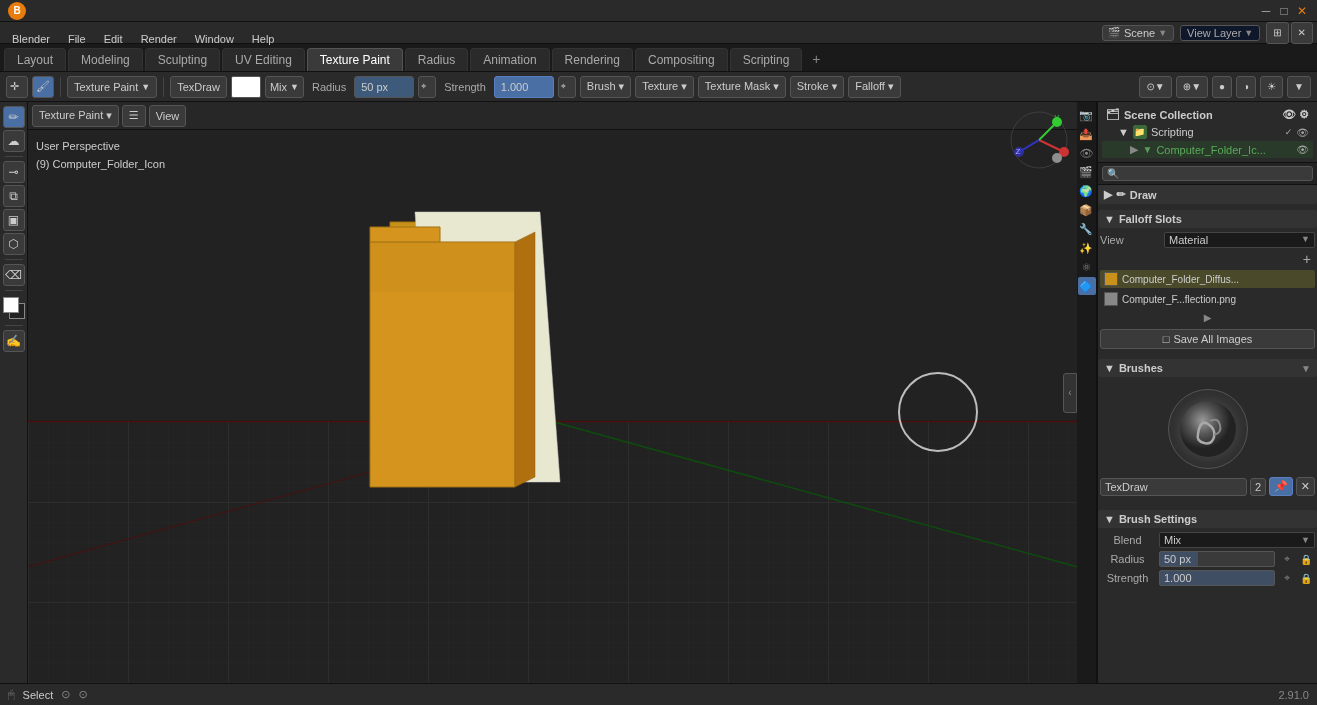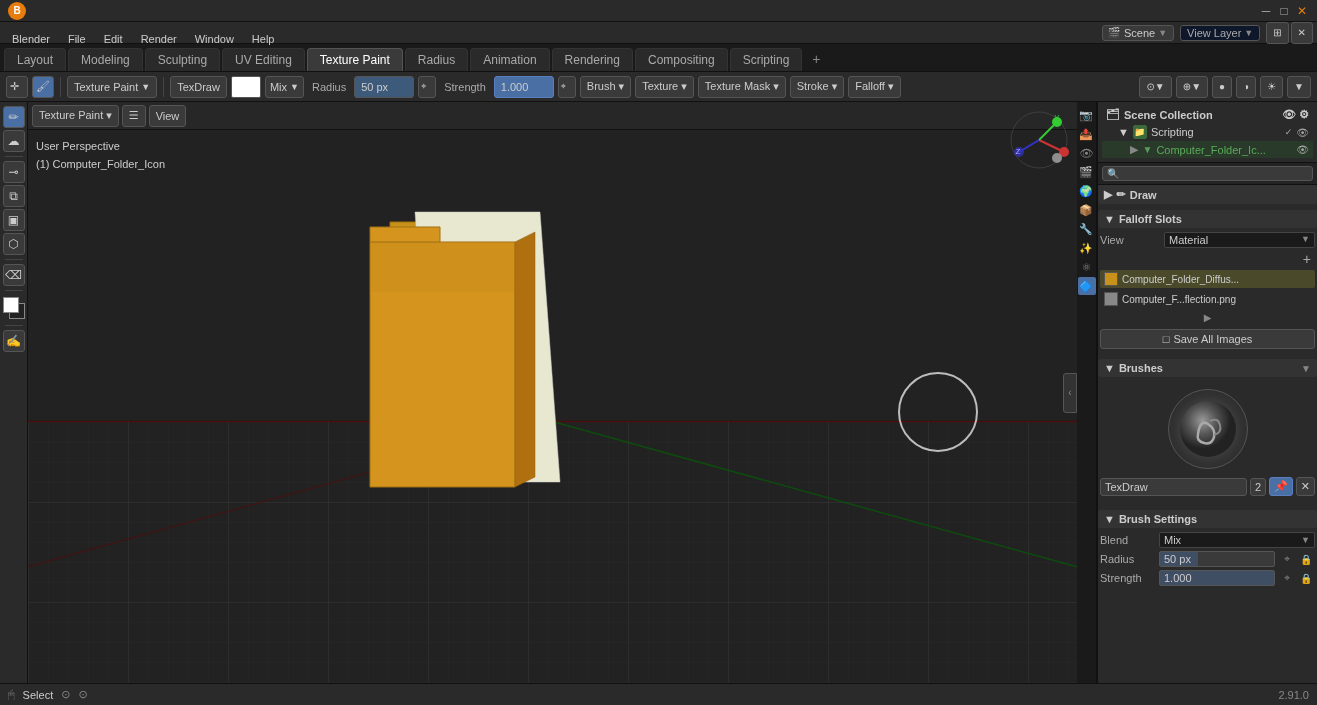--- a/index.html
+++ b/index.html
@@ -426,21 +426,21 @@
     ::-webkit-scrollbar-track { background: #1a1a1a; }
     ::-webkit-scrollbar-thumb { background: #555; border-radius: 3px; }
 
     .brush-settings-row {
       display: flex;
       align-items: center;
       gap: 4px;
       margin-bottom: 3px;
       font-size: 11px;
     }
-    .bs-label { color: #aaa; width: 55px; flex-shrink: 0; text-align: left; }
+    .bs-label { color: #aaa; width: 55px; flex-shrink: 0; text-align: center; }
     .bs-value {
       flex: 1;
       background: #3a3a3a;
       border: 1px solid #555;
       border-radius: 2px;
       padding: 1px 4px;
       color: #ccc;
       font-size: 11px;
       position: relative;
       overflow: hidden;
@@ -624,21 +624,21 @@
       <div class="vp-btn">
         <span>Texture Paint ▾</span>
       </div>
       <div class="vp-btn">☰</div>
       <div class="vp-btn">View</div>
       <div style="flex:1"></div>
     </div>
 
     <div class="viewport-info" style="top:36px">
       <div>User Perspective</div>
-      <div>(1) Computer_Folder_Icon</div>
+      <div>(9) Computer_Folder_Icon</div>
     </div>
 
     <div class="viewport-object" style="top:45%;left:45%">
       <svg width="280" height="340" viewBox="0 0 280 340">
 
         <polygon points="30,30 160,30 160,280 30,280" fill="#c8921a" stroke="#a07010" stroke-width="1"></polygon>
 
         <polygon points="55,20 180,20 200,290 75,290" fill="#e8e8d0" stroke="#ccc" stroke-width="0.5"></polygon>
 
         <rect x="60" y="60" width="90" height="200" fill="#f0f0e8" stroke="#ddd" stroke-width="0.5"></rect>

